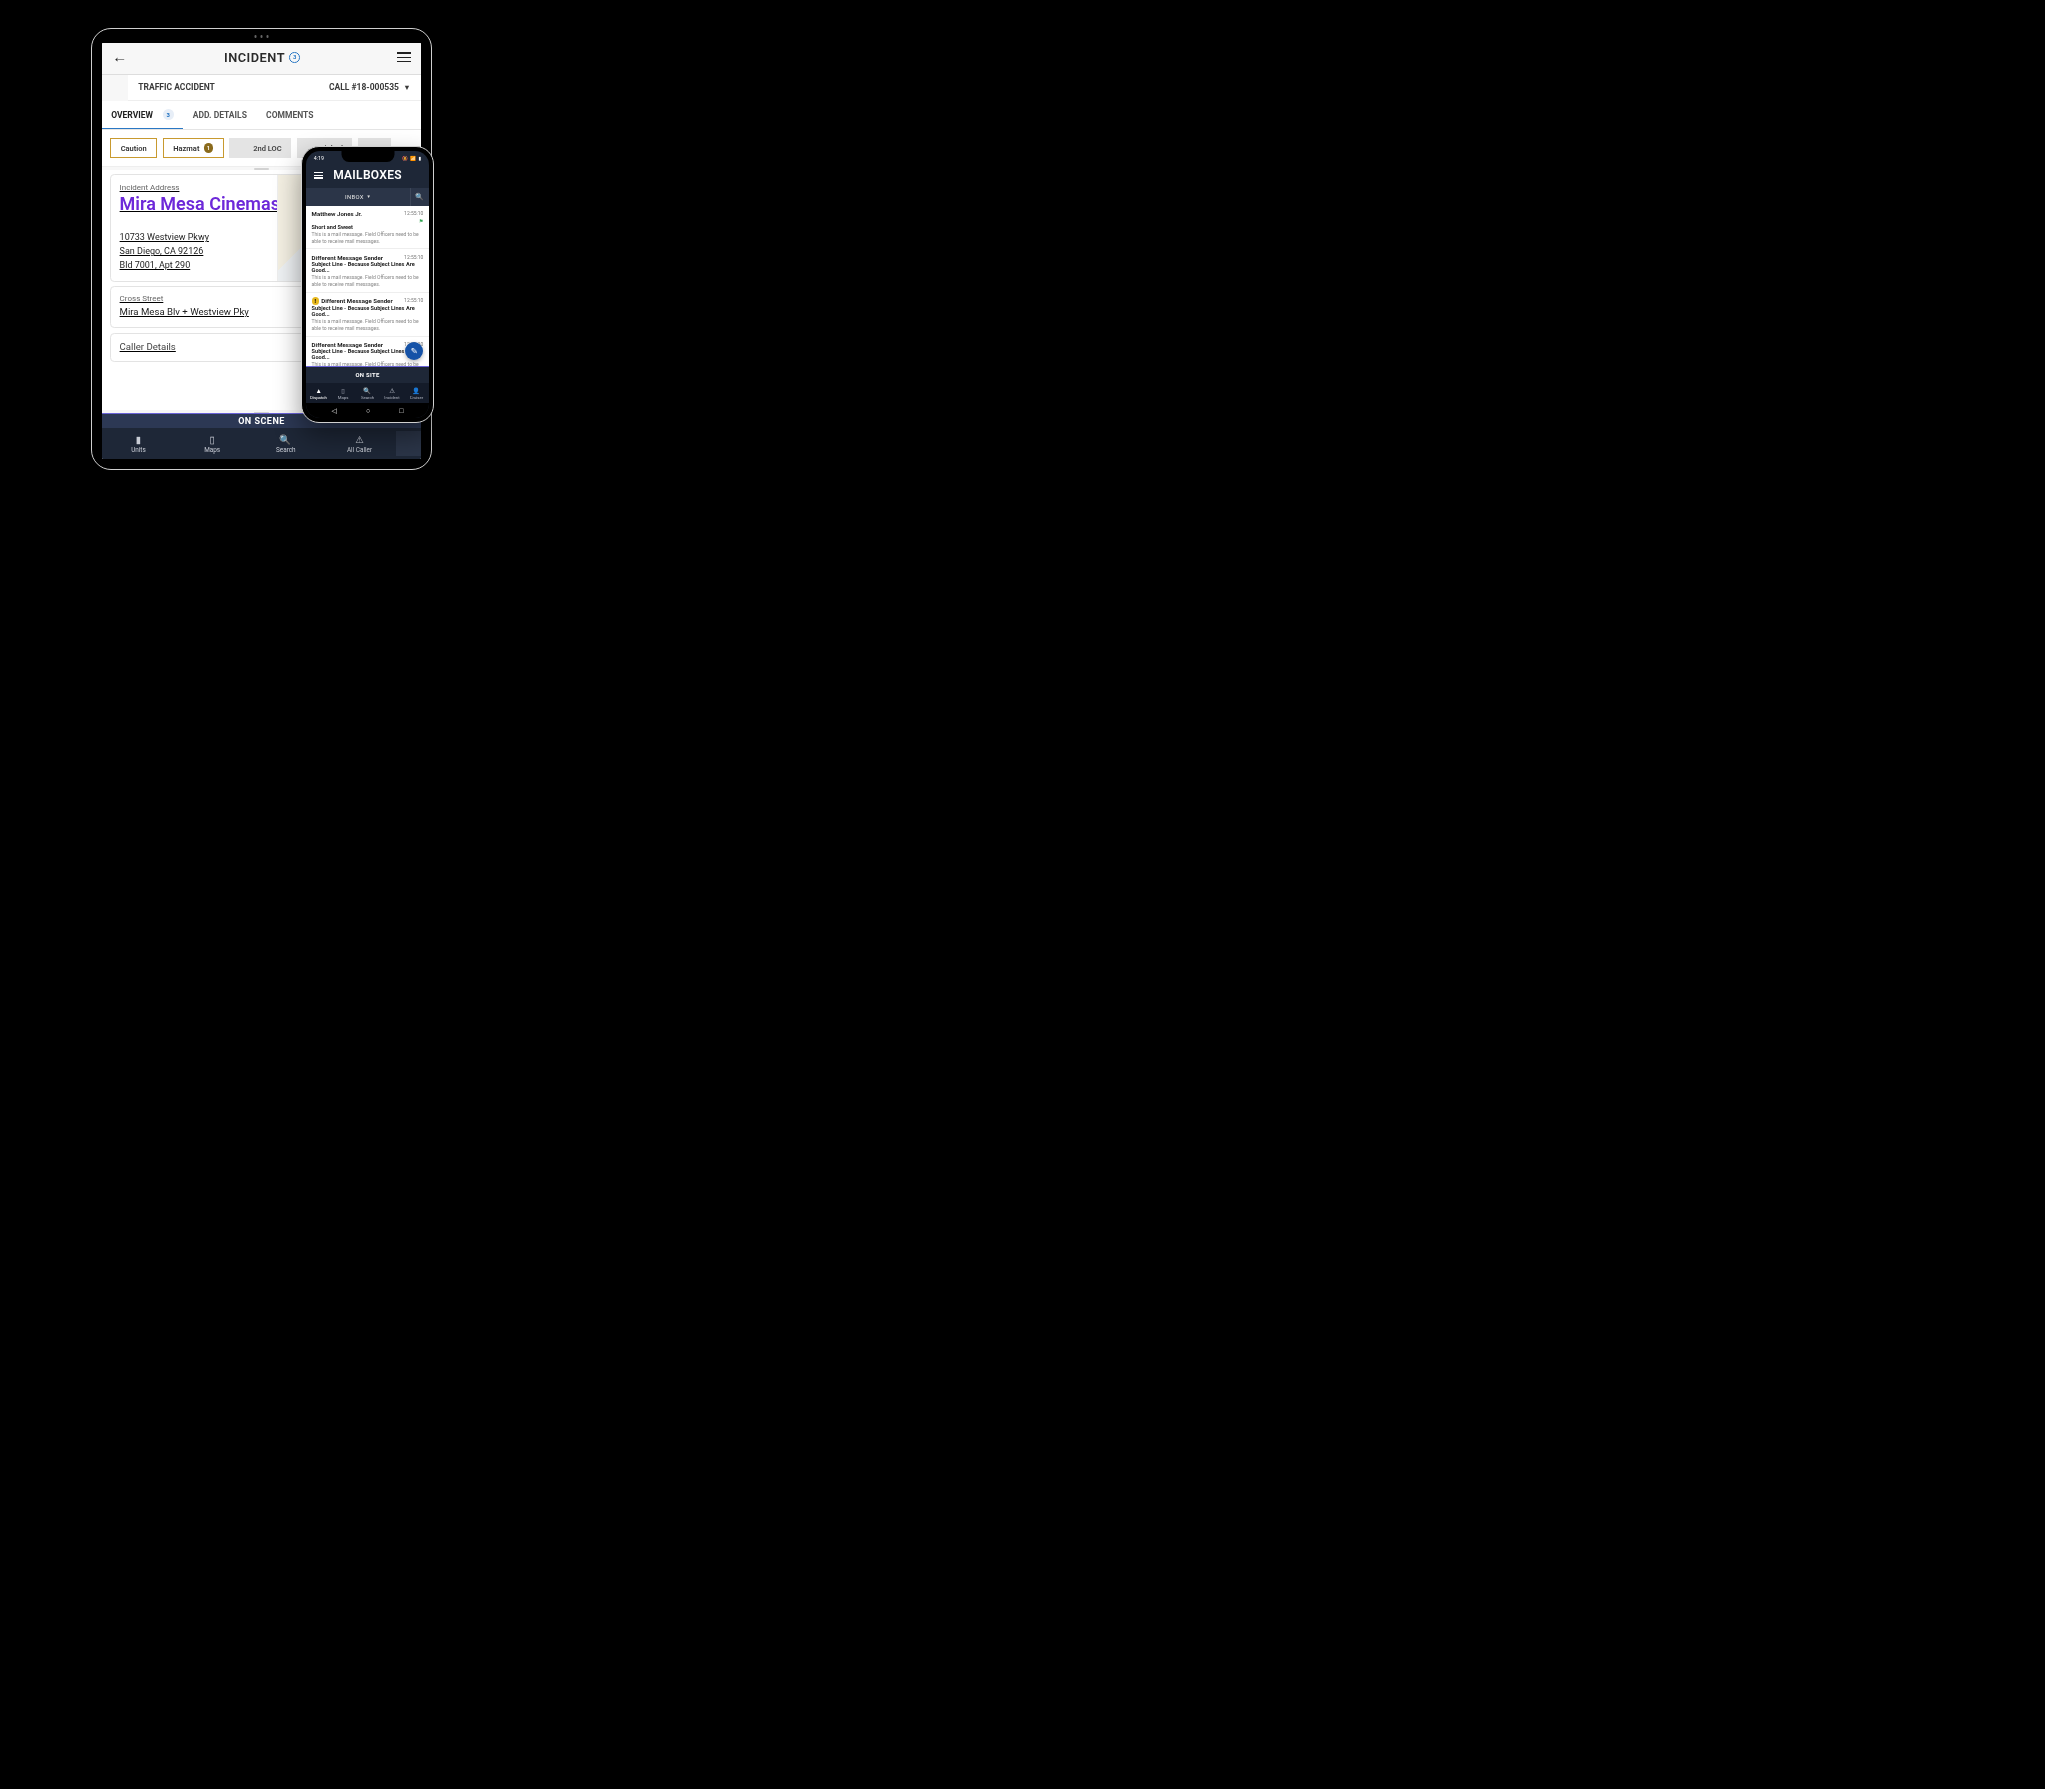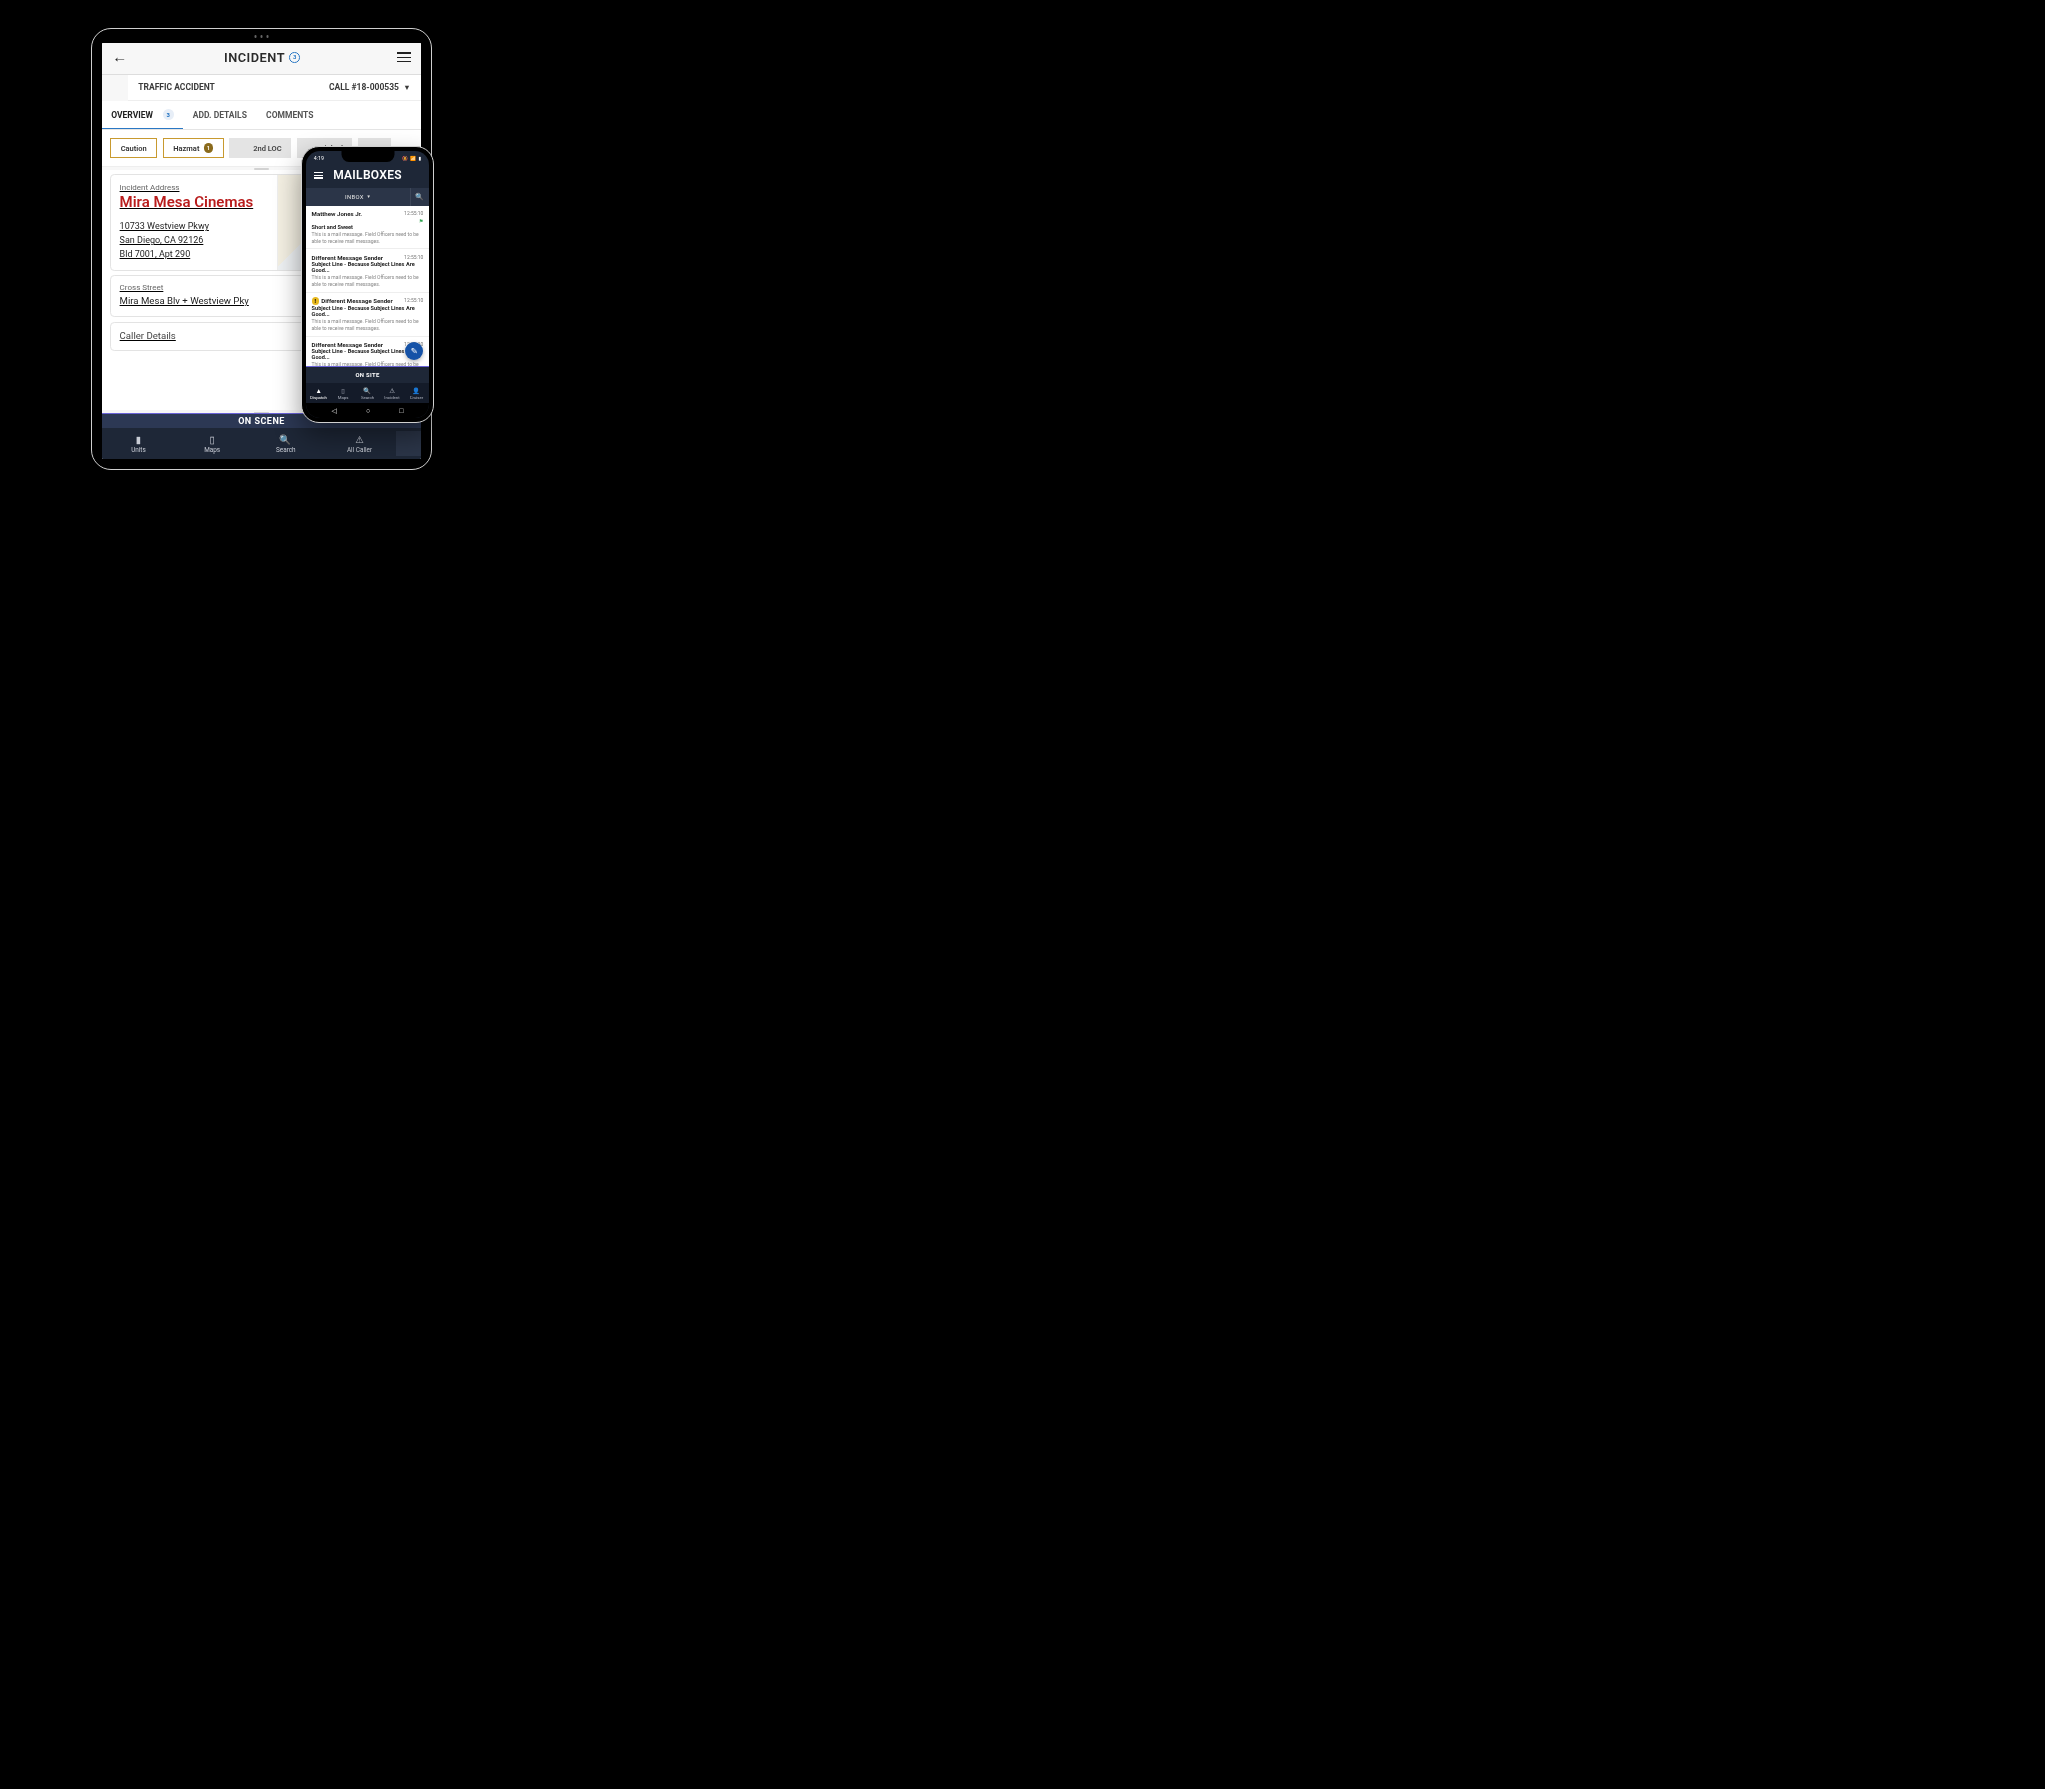--- a/index.html
+++ b/index.html
@@ -106,21 +106,21 @@
     background:
       linear-gradient(135deg,#f3efe2 0%,#f3efe2 40%,#eef1f3 40%,#eef1f3 100%);
     border-left:0.5px solid #eee;
   }
   .map-pin{
     position:absolute;right:32%;top:35%;width:7.5px;height:7.5px;background:#d04034;
     border-radius:50% 50% 50% 0;transform:rotate(-45deg);
     border:0.5px solid #a22;
   }
   .field-label{color:#666;font-size:8px;margin-bottom:1.6px;}
-  .field-main{font-size:15px;font-weight:600;color:#b91c1c;margin-bottom:9px;}
+  .field-main{font-size:18px;font-weight:600;color:#6d28d9;margin-bottom:17px;}
   .field-line{font-size:9px;color:#222;line-height:1.55;}
   
   .t-status{
     background:#2c3854;color:#fff;text-align:center;padding:2px;
     font-weight:700;letter-spacing:0.5px;font-size:9px;
     border-top:1.6px solid #6a63d8;
   }
   
   .t-nav{
     background:#1e2737;display:flex;padding:3.2px 0;

